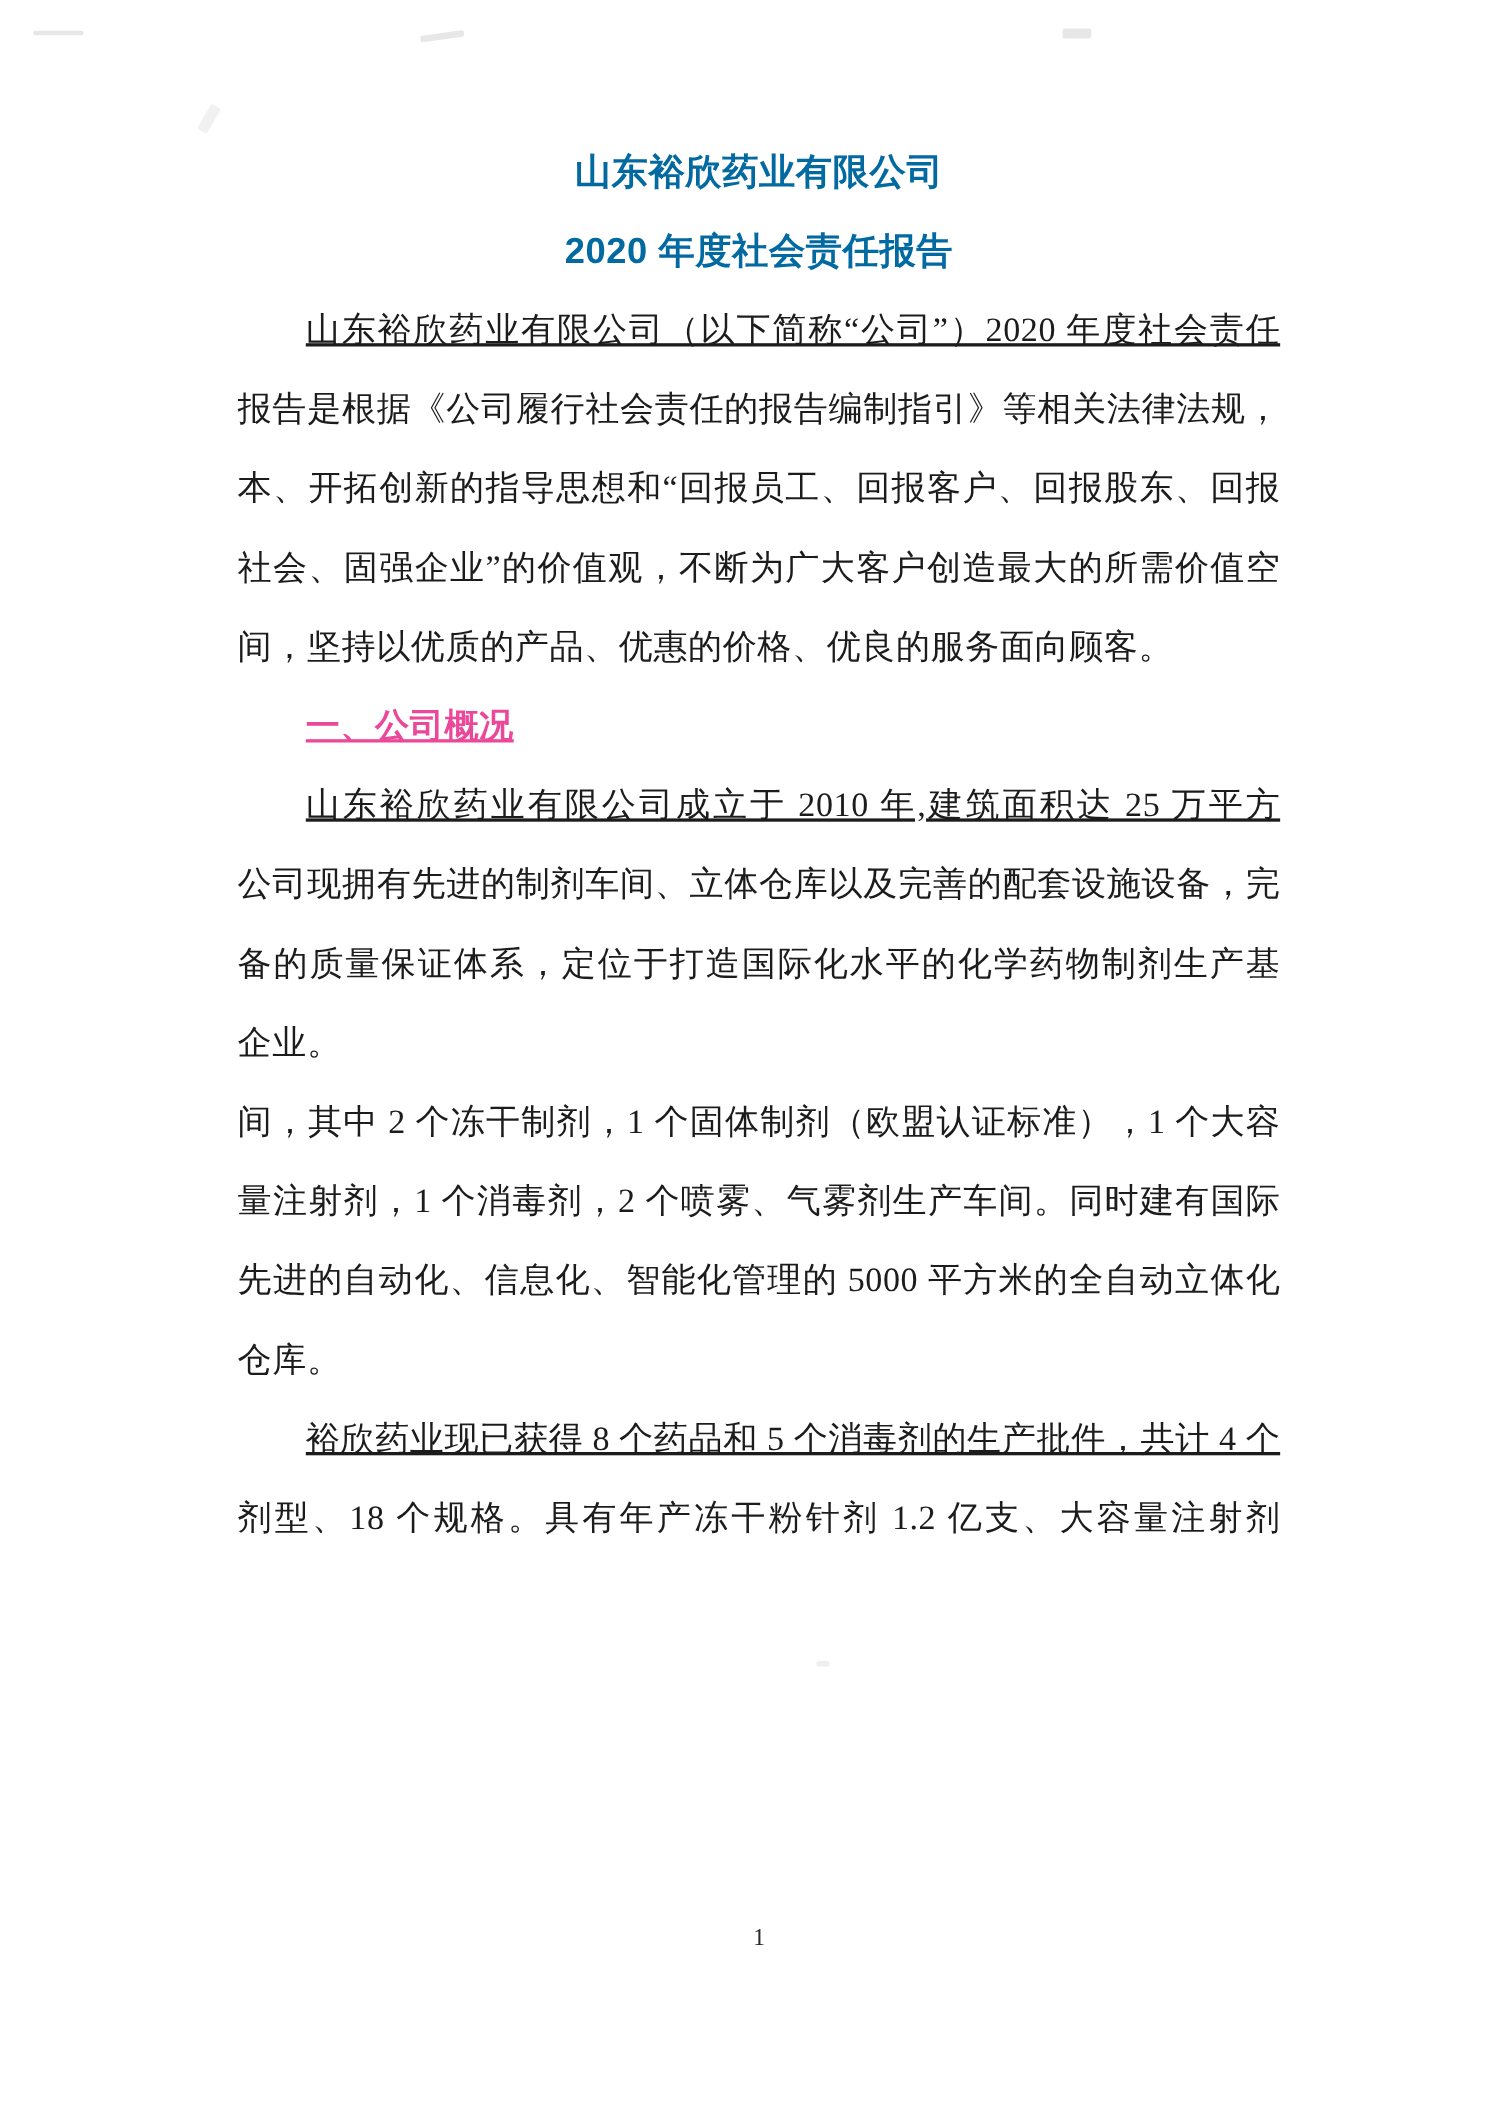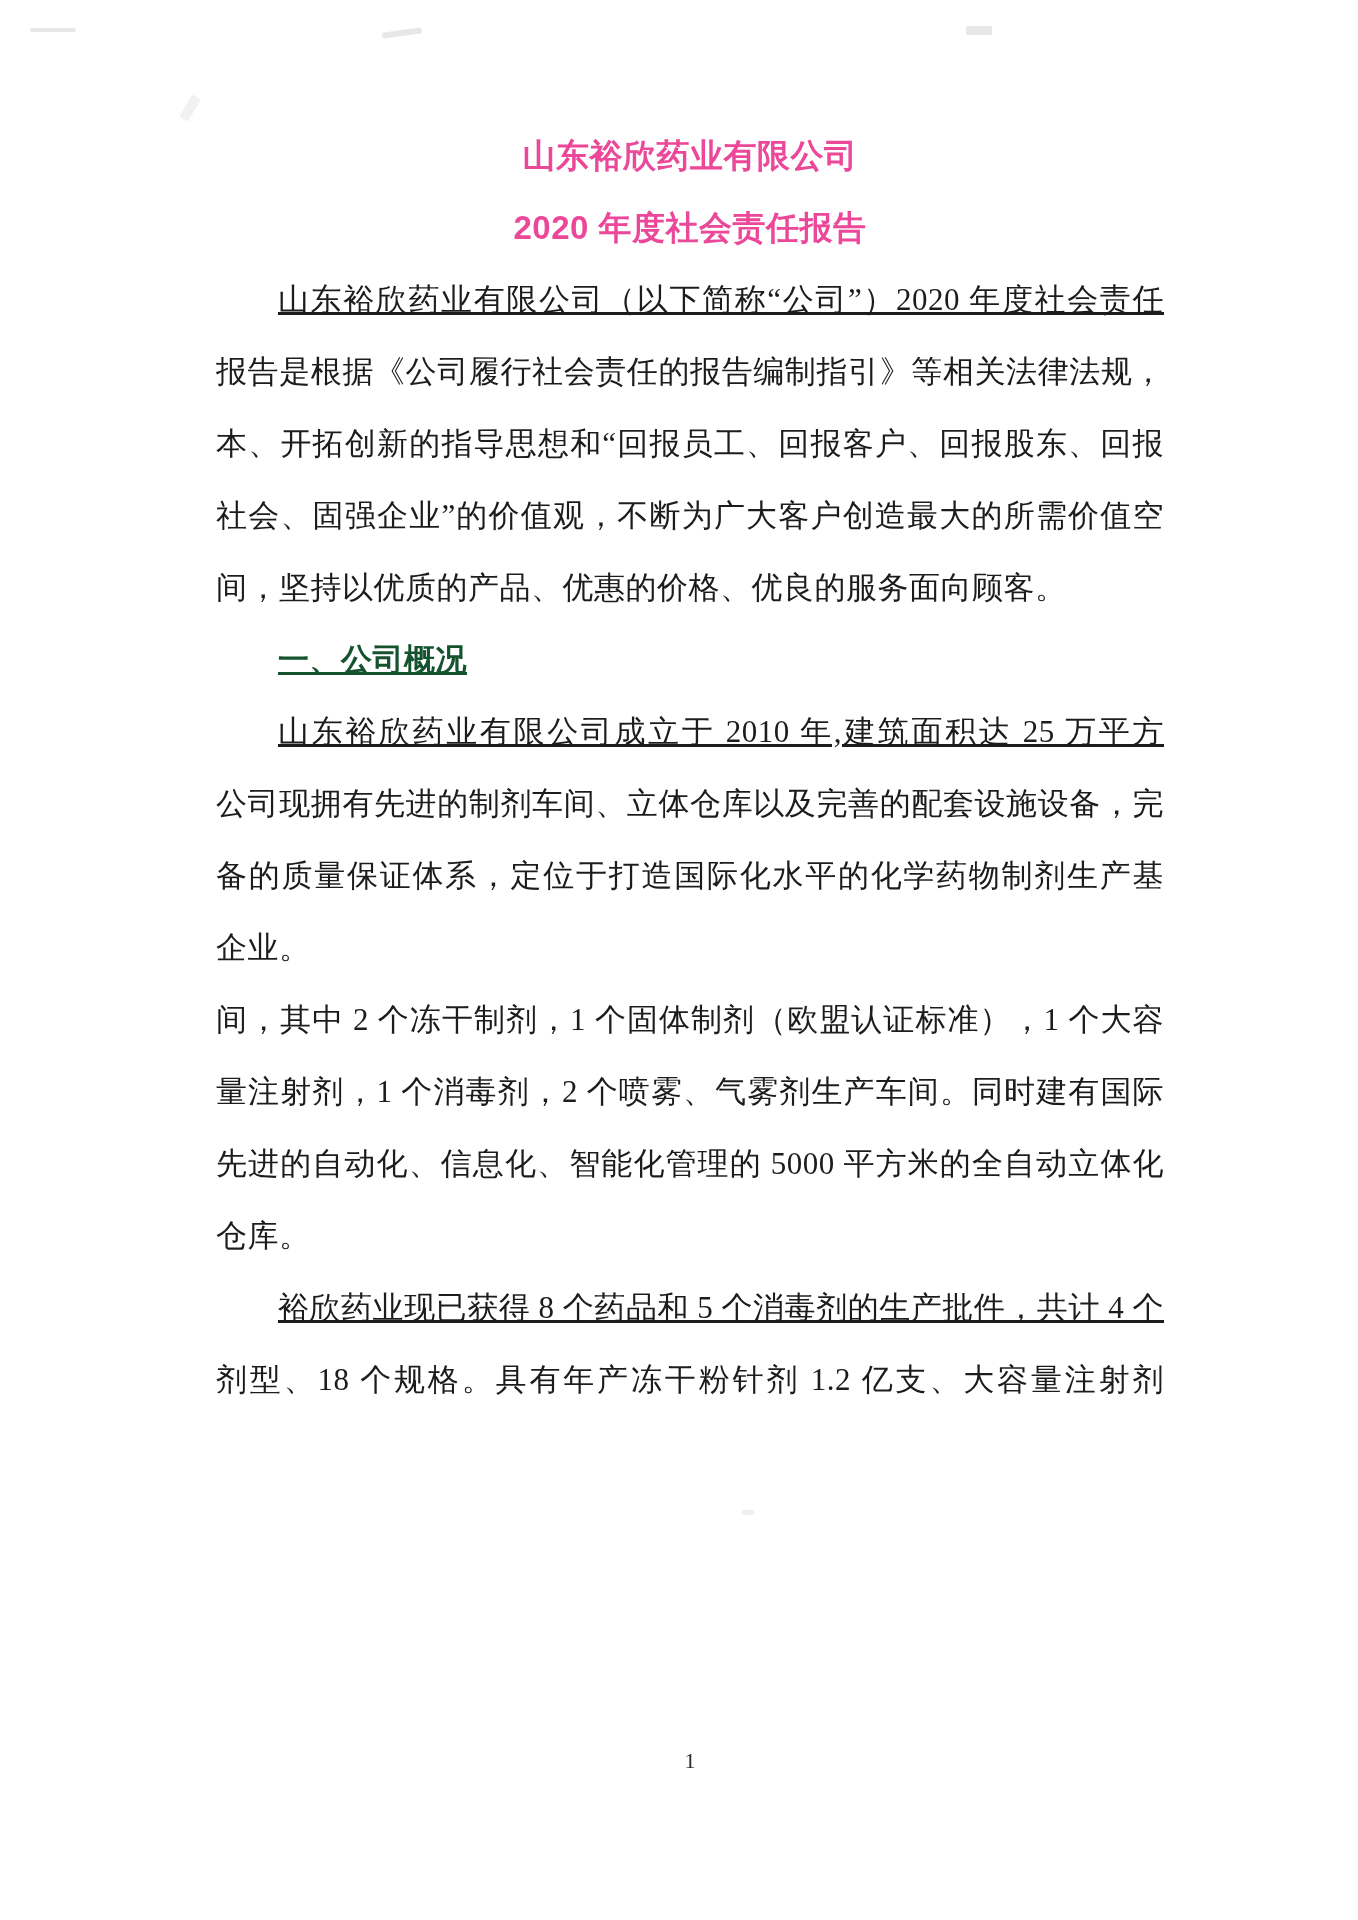--- a/index.html
+++ b/index.html
@@ -38,30 +38,30 @@
     text-align-last: left;
   }
   .line.indent {
     padding-left: 62px;
     text-decoration: underline;
   }
   .line.title {
     font-family: "Liberation Sans", "DejaVu Sans", sans-serif;
     font-weight: bold;
     font-size: 33px;
-    color: #ec4899;
+    color: #0369a1;
     text-align: center;
     text-align-last: center;
     padding-left: 0;
   }
   .line.heading {
     font-family: "Liberation Sans", "DejaVu Sans", sans-serif;
     font-weight: bold;
     font-size: 31px;
-    color: #14532d;
+    color: #ec4899;
   }
   .page-number {
     position: absolute;
     left: 216px;
     width: 948px;
     top: 1748px;
     text-align: center;
     font-size: 22px;
     color: #2a2a2a;
     font-family: "Liberation Serif", "DejaVu Serif", serif;

